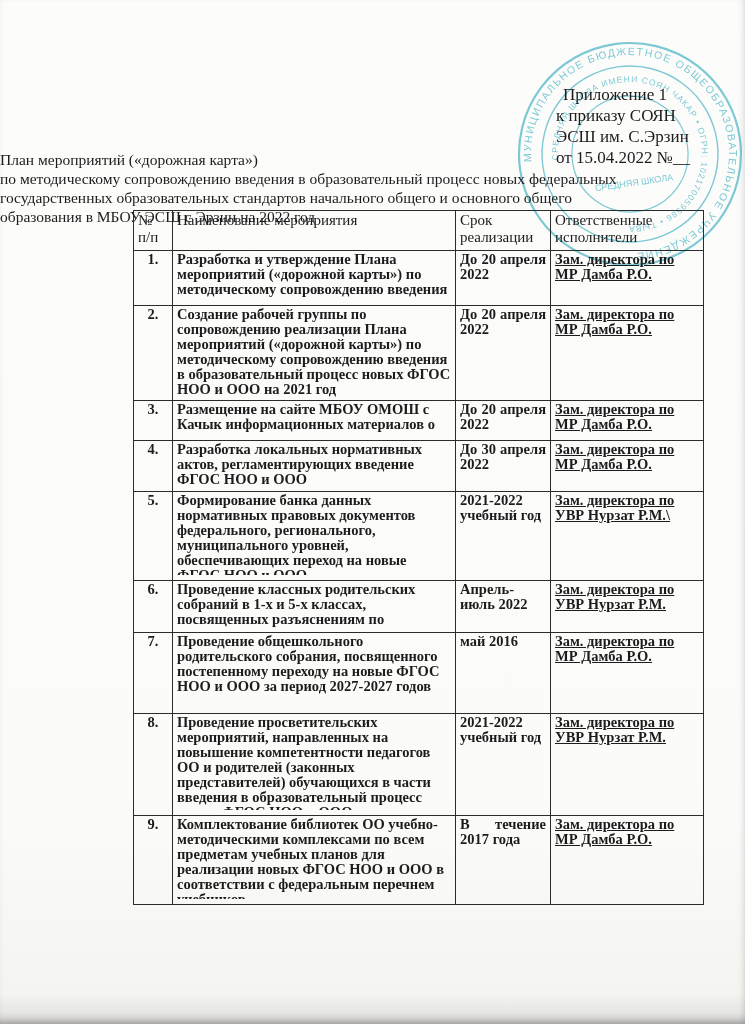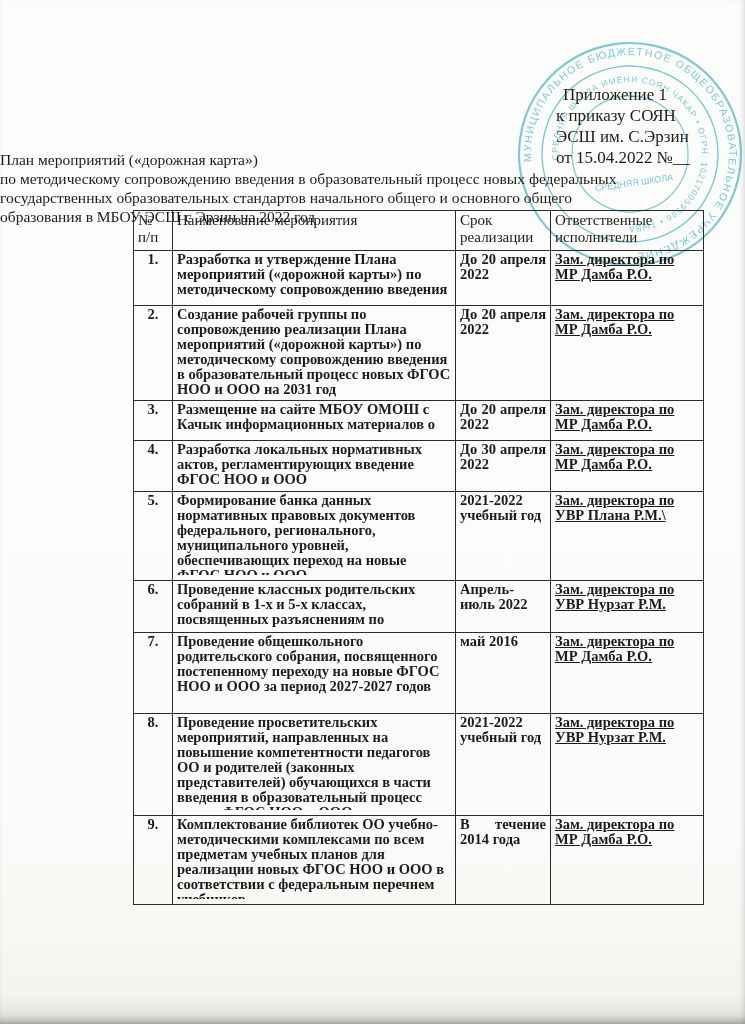--- a/index.html
+++ b/index.html
@@ -95,21 +95,21 @@
       <td class="num" style="height:52px">1.</td>
       <td class="name">
             <div class="clip" style="max-height:48px">Разработка и утверждение Плана мероприятий («дорожной карты») по методическому сопровождению введения в</div>
           </td>
       <td class="srok">До 20 апреля 2022</td>
       <td class="resp resp-low">Зам. директора по МР Дамба Р.О.</td>
     </tr>
     <tr>
       <td class="num" style="height:92px">2.</td>
       <td class="name">
-            <div class="clip" style="max-height:90px">Создание рабочей группы по сопровождению реализации Плана мероприятий («дорожной карты») по методическому сопровождению введения в образовательный процесс новых ФГОС НОО и ООО на 2031 год</div>
+            <div class="clip" style="max-height:90px">Создание рабочей группы по сопровождению реализации Плана мероприятий («дорожной карты») по методическому сопровождению введения в образовательный процесс новых ФГОС НОО и ООО на 2021 год</div>
           </td>
       <td class="srok">До 20 апреля 2022</td>
       <td class="resp">Зам. директора по МР Дамба Р.О.</td>
     </tr>
     <tr>
       <td class="num" style="height:37px">3.</td>
       <td class="name">
             <div class="clip" style="max-height:33px">Размещение на сайте МБОУ ОМОШ с Качык информационных материалов о переходе на</div>
           </td>
       <td class="srok">До 20 апреля 2022</td>
@@ -122,21 +122,21 @@
           </td>
       <td class="srok">До 30 апреля 2022</td>
       <td class="resp">Зам. директора по МР Дамба Р.О.</td>
     </tr>
     <tr>
       <td class="num" style="height:86px">5.</td>
       <td class="name">
             <div class="clip" style="max-height:82px">Формирование банка данных нормативных правовых документов федерального, регионального, муниципального уровней, обеспечивающих переход на новые ФГОС НОО и ООО</div>
           </td>
       <td class="srok">2021-2022 учебный год</td>
-      <td class="resp">Зам. директора по УВР Плана Р.М.\</td>
+      <td class="resp">Зам. директора по УВР Нурзат Р.М.\</td>
     </tr>
     <tr>
       <td class="num" style="height:49px">6.</td>
       <td class="name">
             <div class="clip" style="max-height:46px">Проведение классных родительских собраний в 1-х и 5-х классах, посвященных разъяснениям по введению новых ФГОС НОО и ООО</div>
           </td>
       <td class="srok">Апрель-июль 2022</td>
       <td class="resp">Зам. директора по УВР Нурзат Р.М.</td>
     </tr>
     <tr>
@@ -153,19 +153,19 @@
             <div class="clip" style="max-height:95px">Проведение просветительских мероприятий, направленных на повышение компетентности педагогов ОО и родителей (законных представителей) обучающихся в части введения в образовательный процесс новых ФГОС НОО и ООО</div>
           </td>
       <td class="srok">2021-2022 учебный год</td>
       <td class="resp">Зам. директора по УВР Нурзат Р.М.</td>
     </tr>
     <tr>
       <td class="num" style="height:86px">9.</td>
       <td class="name">
             <div class="clip" style="max-height:82px">Комплектование библиотек ОО учебно-методическими комплексами по всем предметам учебных планов для реализации новых ФГОС НОО и ООО в соответствии с федеральным перечнем учебников</div>
           </td>
-      <td class="srok">В течение 2014 года</td>
+      <td class="srok">В течение 2017 года</td>
       <td class="resp">Зам. директора по МР Дамба Р.О.</td>
     </tr>
   </tbody>
     </table>
 
 </div>
 
 </body></html>

